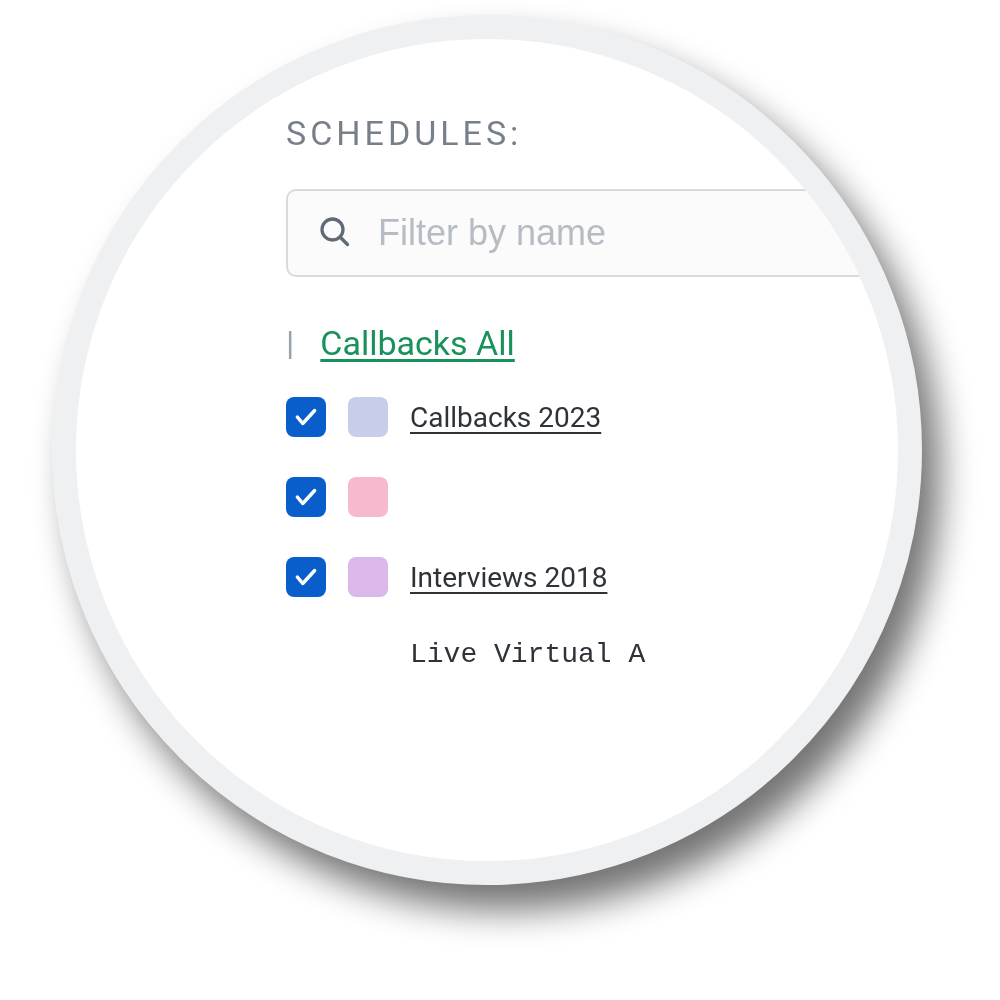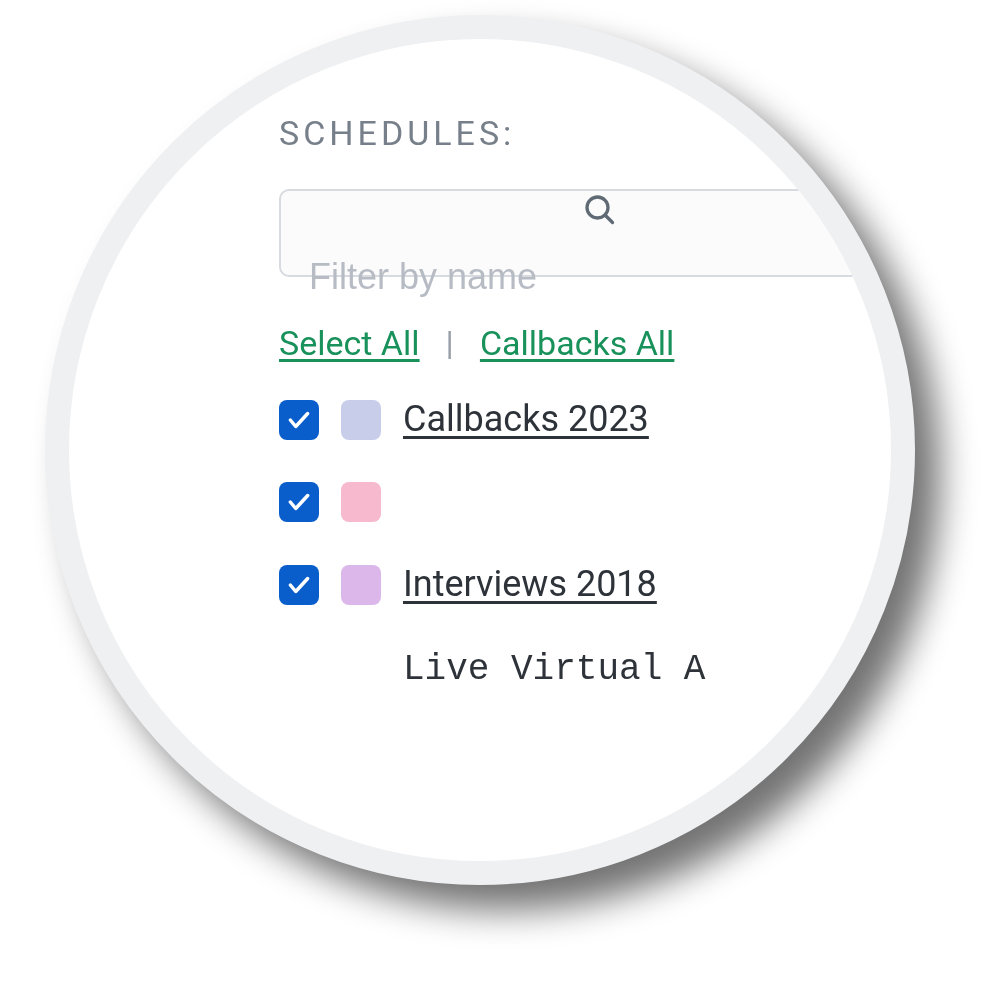--- a/index.html
+++ b/index.html
@@ -23,21 +23,21 @@
     width:870px;
     height:870px;
     border-radius:50%;
     background:#000;
     filter:blur(18px);
     opacity:.55;
   }
   
   .lens{
     position:absolute;
-    left:45px;
+    left:52px;
     top:15px;
     width:870px;
     height:870px;
     border-radius:50%;
     background:#fff;
     box-sizing:border-box;
     border:24px solid #eef0f2;
     overflow:hidden;
   }
   .panel{
@@ -55,21 +55,20 @@
     display:flex;
     align-items:center;
     gap:24px;
     width:640px;
     height:88px;
     border:2px solid #d7dbe0;
     border-radius:10px;
     background:#fbfbfc;
     padding:0 28px;
     box-sizing:border-box;
-    flex-direction:column;
   }
   .search-icon svg{
     width:36px;
     height:36px;
     stroke:#5f6a75;
   }
   .search-input{
     border:none;
     outline:none;
     background:transparent;
@@ -124,21 +123,21 @@
     height:26px;
     stroke:#fff;
   }
   .swatch{
     width:40px;
     height:40px;
     border-radius:8px;
     flex:0 0 40px;
   }
   .item-label{
-    font-size:36px;
+    font-size:28px;
     color:#2e333a;
     text-decoration:underline;
     text-underline-offset:5px;
     line-height:1.25;
     max-width:420px;
     cursor:pointer;
   }
   .item-partial{
     display:flex;
     align-items:center;
@@ -164,21 +163,20 @@
         <span class="search-icon">
           <svg viewBox="0 0 24 24" fill="none" stroke-width="2.2" stroke-linecap="round" stroke-linejoin="round">
             <circle cx="11" cy="11" r="7"></circle>
             <line x1="21" y1="21" x2="16" y2="16"></line>
           </svg>
         </span>
         <input class="search-input" type="text" placeholder="Filter by name" style="">
       </div>
 
       <div class="select-row">
-        <span class="link">Select All</span>
         <span class="sep">|</span>
         <span class="link">Callbacks All</span>
       </div>
 
       <div class="list">
 
         <div class="item">
           <span class="chk">
             <svg viewBox="0 0 24 24" fill="none" stroke-width="3.2" stroke-linecap="round" stroke-linejoin="round">
               <polyline points="4 12 9 18 20 6"></polyline>

